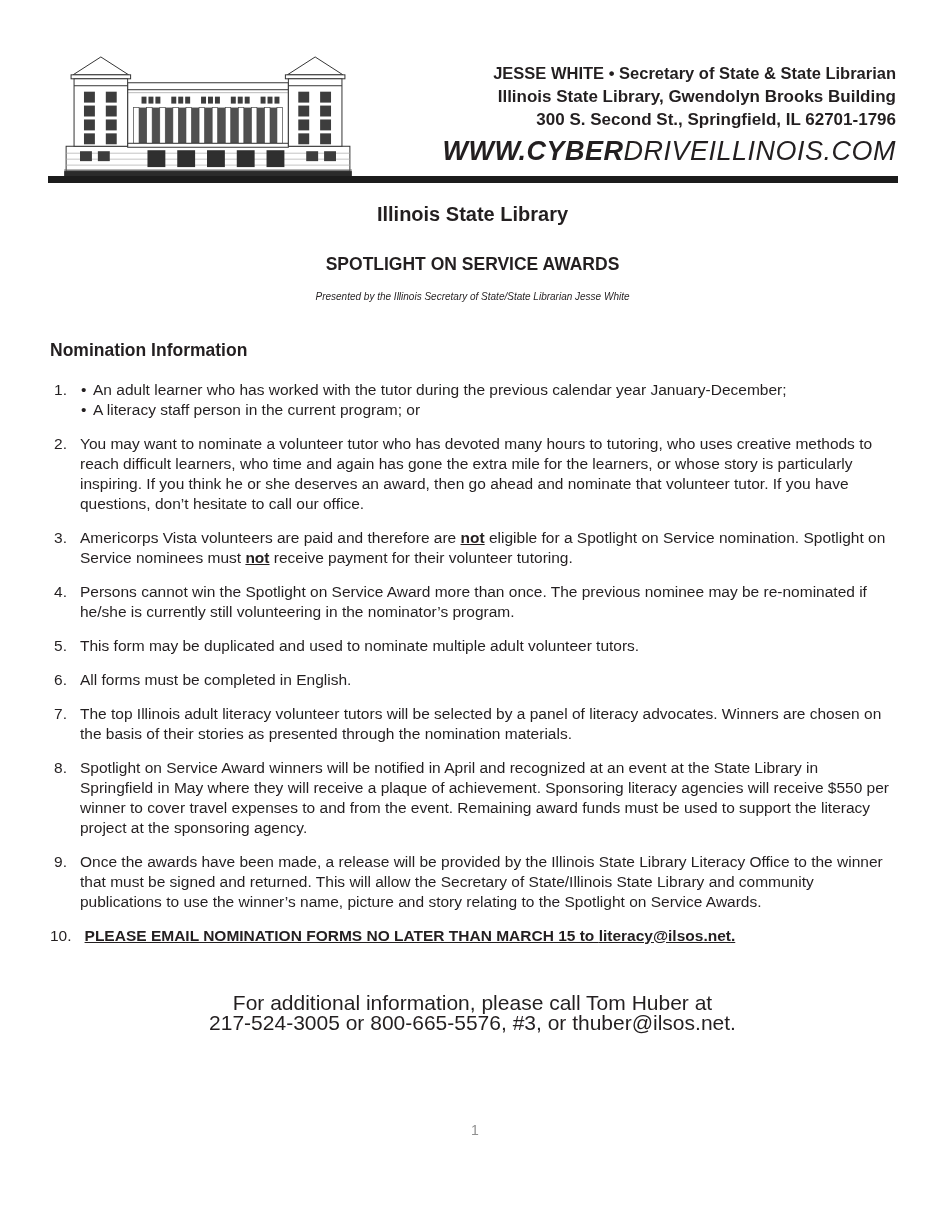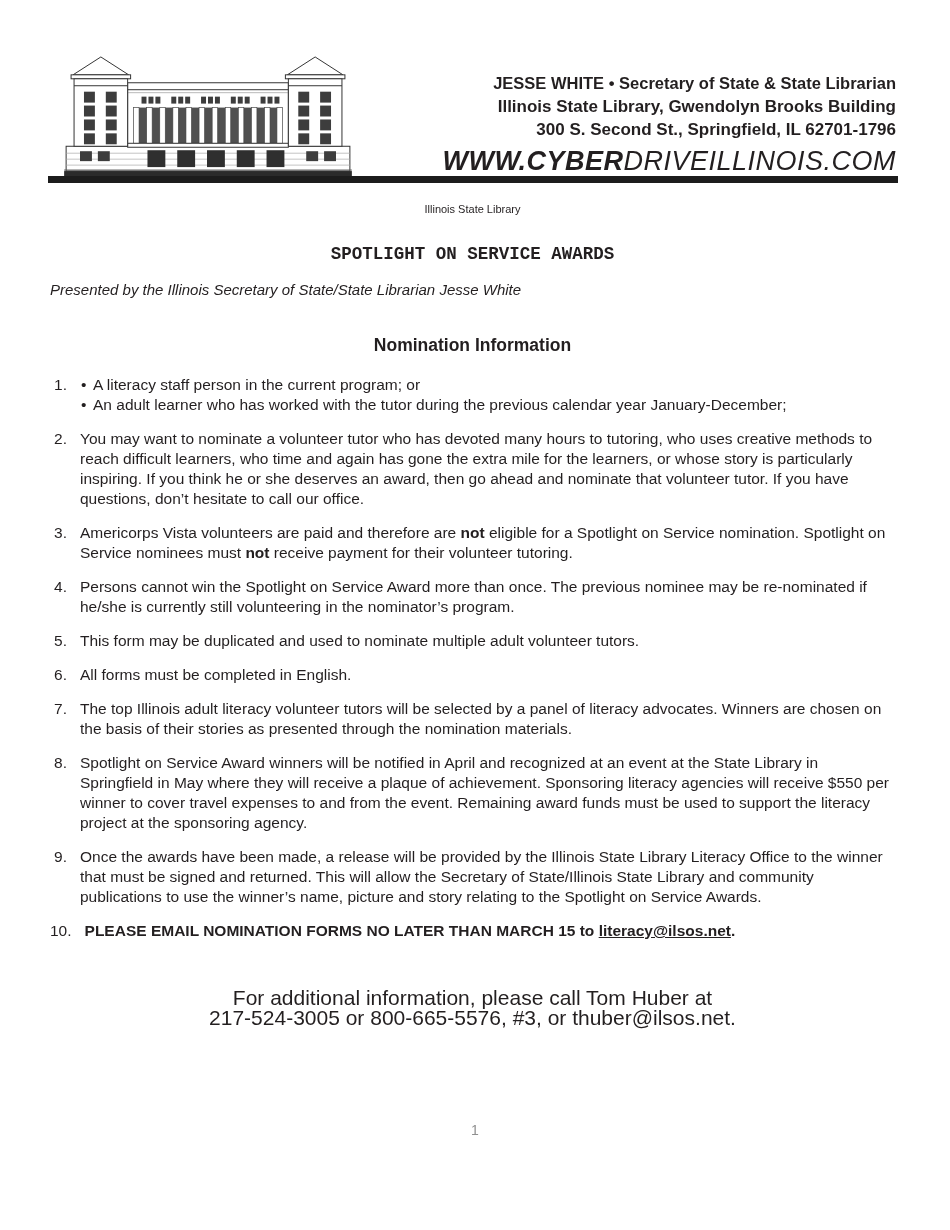--- a/index.html
+++ b/index.html
@@ -16,53 +16,53 @@
     color:var(--text);
     font-family:"Liberation Sans","DejaVu Sans",sans-serif;
     overflow:hidden;
   }
   
   .building{
     position:absolute;left:64px;top:52px;
     width:288px;height:127px;
   }
   .header-info{
-    position:absolute;top:72px;right:54px;
+    position:absolute;top:62px;right:54px;
     text-align:right;white-space:nowrap;
   }
   .header-info .l1{font-weight:bold;font-size:16.5px;line-height:23px;}
   .header-info .l2{font-size:17px;line-height:23px;font-weight:bold;}
   .logo{
     margin-top:5px;
     font-style:italic;font-size:27px;letter-spacing:.5px;line-height:30px;
   }
   .logo .www{font-weight:bold;}
   .logo .cyber{font-weight:bold;}
   .logo .rest{font-weight:normal;text-align:right;}
   .header-rule{
     position:absolute;left:48px;right:52px;top:176px;height:7px;
     background:var(--rule);
   }
   
   .content{
     position:absolute;left:0;top:195px;width:100%;
     padding:0 55px 0 50px;box-sizing:border-box;
   }
-  .org{font-size:11px;font-weight:normal;text-align:center;margin:8px 0 4px;line-height:1.15;}
-  .award{font-size:17.5px;font-weight:bold;text-align:center;margin:28px 0 0;line-height:1.15;font-family:Liberation Mono, monospace;}
-  .presented{font-size:15px;font-style:italic;margin:17px 0 0;line-height:1.15;}
-  .section{font-size:17.5px;font-weight:bold;text-align:center;margin:37px 0 20px;line-height:1.15;}
+  .org{font-size:20px;font-weight:bold;text-align:center;margin:8px 0 4px;line-height:1.15;}
+  .award{font-size:17.5px;font-weight:bold;text-align:center;margin:28px 0 0;line-height:1.15;}
+  .presented{font-size:10px;font-style:italic;text-align:center;margin:17px 0 0;line-height:1.15;}
+  .section{font-size:17.5px;font-weight:bold;margin:37px 0 20px;line-height:1.15;}
   .items{
     list-style:none;margin:0;padding:0;
     font-size:15.5px;line-height:20px;
   }
   .item{display:flex;margin-bottom:14px;}
   .num{flex:0 0 30px;box-sizing:border-box;text-align:right;padding-right:13px;}
   .item-body{flex:1;}
-  .item-body .b{font-weight:bold;}
+  .item-body .b{font-weight:bold;text-decoration:underline;}
   .item-body .u{text-decoration:underline;}
   .item-body a{color:inherit;}
   .bullets{list-style:none;margin:0;padding:0;}
   .bullets li{padding-left:13px;position:relative;}
   .bullets li::before{content:"\2022";position:absolute;left:1px;top:0;}
   .contact{
     margin-top:47px;text-align:center;
     font-size:21px;line-height:20px;
   }
   
@@ -187,22 +187,22 @@
   <main class="content">
     <h1 class="org">Illinois State Library</h1>
     <h2 class="award">SPOTLIGHT ON SERVICE AWARDS</h2>
     <div class="presented">Presented by the Illinois Secretary of State/State Librarian Jesse White</div>
     <h3 class="section">Nomination Information</h3>
 
     <ol class="items">
         <li class="item">
           <span class="num">1.</span>
           <div class="item-body"><ul class="bullets">
+              <li>An adult learner who has worked with the tutor during the previous calendar year January-December;</li>
               <li>A literacy staff person in the current program; or</li>
-              <li>An adult learner who has worked with the tutor during the previous calendar year January-December;</li>
             </ul></div>
         </li>
         <li class="item">
           <span class="num">2.</span>
           <div class="item-body"><span>You may want to nominate a volunteer tutor who has devoted many hours to tutoring, who uses creative methods to reach difficult learners, who time and again has gone the extra mile for the learners, or whose story is particularly inspiring. If you think he or she deserves an award, then go ahead and nominate that volunteer tutor. If you have questions, don’t hesitate to call our office.</span></div>
         </li>
         <li class="item">
           <span class="num">3.</span>
           <div class="item-body"><span>Americorps Vista volunteers are paid and therefore are </span><span class="b">not</span><span> eligible for a Spotlight on Service nomination. Spotlight on Service nominees must </span><span class="b">not</span><span> receive payment for their volunteer tutoring.</span></div>
         </li>

